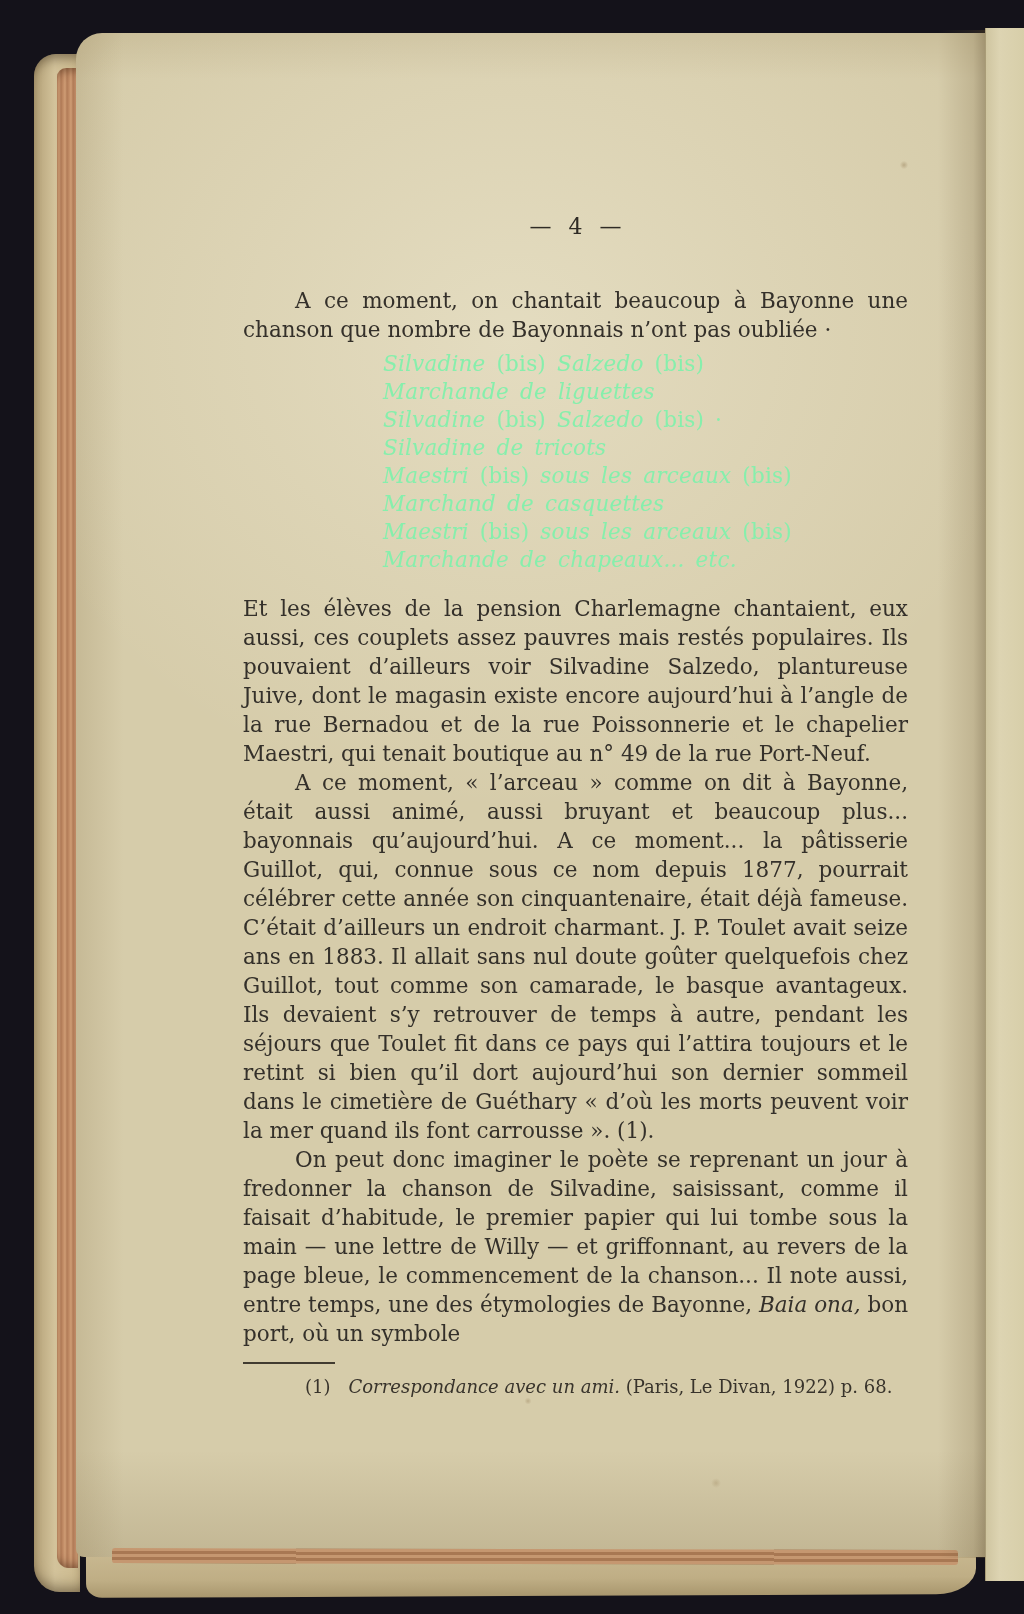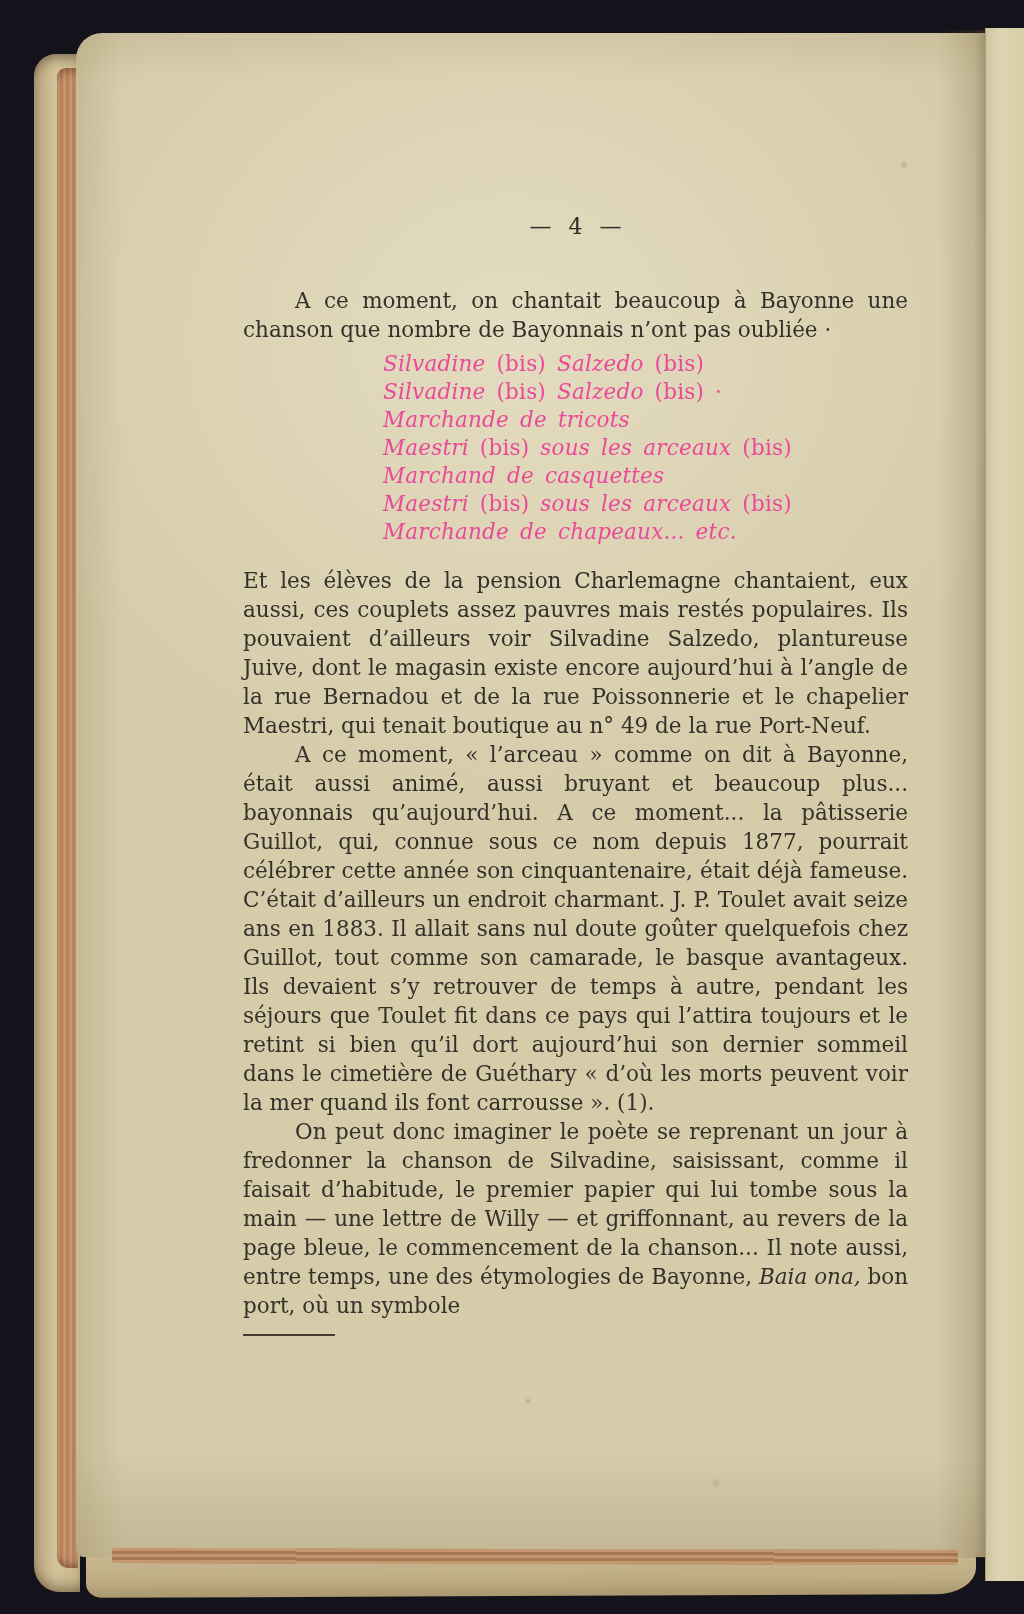--- a/index.html
+++ b/index.html
@@ -72,21 +72,21 @@
   .pagenum{
     text-align:center;font-size:22px;line-height:30px;
     word-spacing:10px;margin:0 0 44px 0;color:#2f2b25;
   }
   p.para{margin:0;text-align:justify;}
   .indent{text-indent:52px;}
   .it{font-style:italic;}
   .rom{font-style:normal;}
   .verse{
     margin-left:140px;line-height:28px;font-size:21.5px;
-    letter-spacing:0.2px;word-spacing:4px;color:#ec4899;
+    letter-spacing:0.2px;word-spacing:4px;color:#86efac;
   }
   .verse-line{white-space:nowrap;}
   .verse.v1{margin-top:6px;}
   .verse.v2{}
   .paras{margin-top:20px;}
   .fn-rule{
     margin-top:14px;width:92px;height:0;
     border-top:2px solid #413b30;
   }
   .footnote{
@@ -104,28 +104,30 @@
 <div class="page"></div>
 <div class="bottom-pink"></div>
 <div class="fold-shadow"></div>
 <div class="gutter"></div>
 
 <div class="text-area">
   <div class="pagenum">— 4 —</div>
   <p class="para indent"><span class="rom">A ce moment, on chantait beaucoup à Bayonne une chanson que nombre de Bayonnais n’ont pas oubliée ·</span></p>
   <div class="verse v1">
       <div class="verse-line"><span class="it">Silvadine </span><span class="rom">(bis) </span><span class="it">Salzedo </span><span class="rom">(bis)</span></div>
+      <div class="verse-line"><span class="it">Marchande de liguettes</span></div>
       <div class="verse-line"><span class="it">Silvadine </span><span class="rom">(bis) </span><span class="it">Salzedo </span><span class="rom">(bis) ·</span></div>
-      <div class="verse-line"><span class="it">Marchande de tricots</span></div>
+      <div class="verse-line"><span class="it">Silvadine de tricots</span></div>
     </div>
   <div class="verse v2">
       <div class="verse-line"><span class="it">Maestri </span><span class="rom">(bis) </span><span class="it">sous les arceaux </span><span class="rom">(bis)</span></div>
       <div class="verse-line"><span class="it">Marchand de casquettes</span></div>
       <div class="verse-line"><span class="it">Maestri </span><span class="rom">(bis) </span><span class="it">sous les arceaux </span><span class="rom">(bis)</span></div>
       <div class="verse-line"><span class="it">Marchande de chapeaux... etc.</span></div>
     </div>
   <div class="paras">
       <p class="para"><span class="rom">Et les élèves de la pension Charlemagne chantaient, eux aussi, ces couplets assez pauvres mais restés populaires. Ils pouvaient d’ailleurs voir Silvadine Salzedo, plantureuse Juive, dont le magasin existe encore aujourd’hui à l’angle de la rue Bernadou et de la rue Poissonnerie et le chapelier Maestri, qui tenait boutique au n° 49 de la rue Port-Neuf.</span></p>
       <p class="para indent"><span class="rom">A ce moment, « l’arceau » comme on dit à Bayonne, était aussi animé, aussi bruyant et beaucoup plus... bayonnais qu’aujourd’hui. A ce moment... la pâtisserie Guillot, qui, connue sous ce nom depuis 1877, pourrait célébrer cette année son cinquantenaire, était déjà fameuse. C’était d’ailleurs un endroit charmant. J. P. Toulet avait seize ans en 1883. Il allait sans nul doute goûter quelquefois chez Guillot, tout comme son camarade, le basque avantageux. Ils devaient s’y retrouver de temps à autre, pendant les séjours que Toulet fit dans ce pays qui l’attira toujours et le retint si bien qu’il dort aujourd’hui son dernier sommeil dans le cimetière de Guéthary « d’où les morts peuvent voir la mer quand ils font carrousse ». (1).</span></p>
       <p class="para indent"><span class="rom">On peut donc imaginer le poète se reprenant un jour à fredonner la chanson de Silvadine, saisissant, comme il faisait d’habitude, le premier papier qui lui tombe sous la main — une lettre de Willy — et griffonnant, au revers de la page bleue, le commencement de la chanson... Il note aussi, entre temps, une des étymologies de Bayonne, </span><span class="it">Baia ona,</span><span class="rom"> bon port, où un symbole</span></p>
     </div>
   <div class="fn-rule"></div>
+  <p class="footnote"><span class="rom">(1) </span><span class="it">Correspondance avec un ami.</span><span class="rom"> (Paris, Le Divan, 1922) p. 68.</span></p>
 </div>
 
 </body></html>

